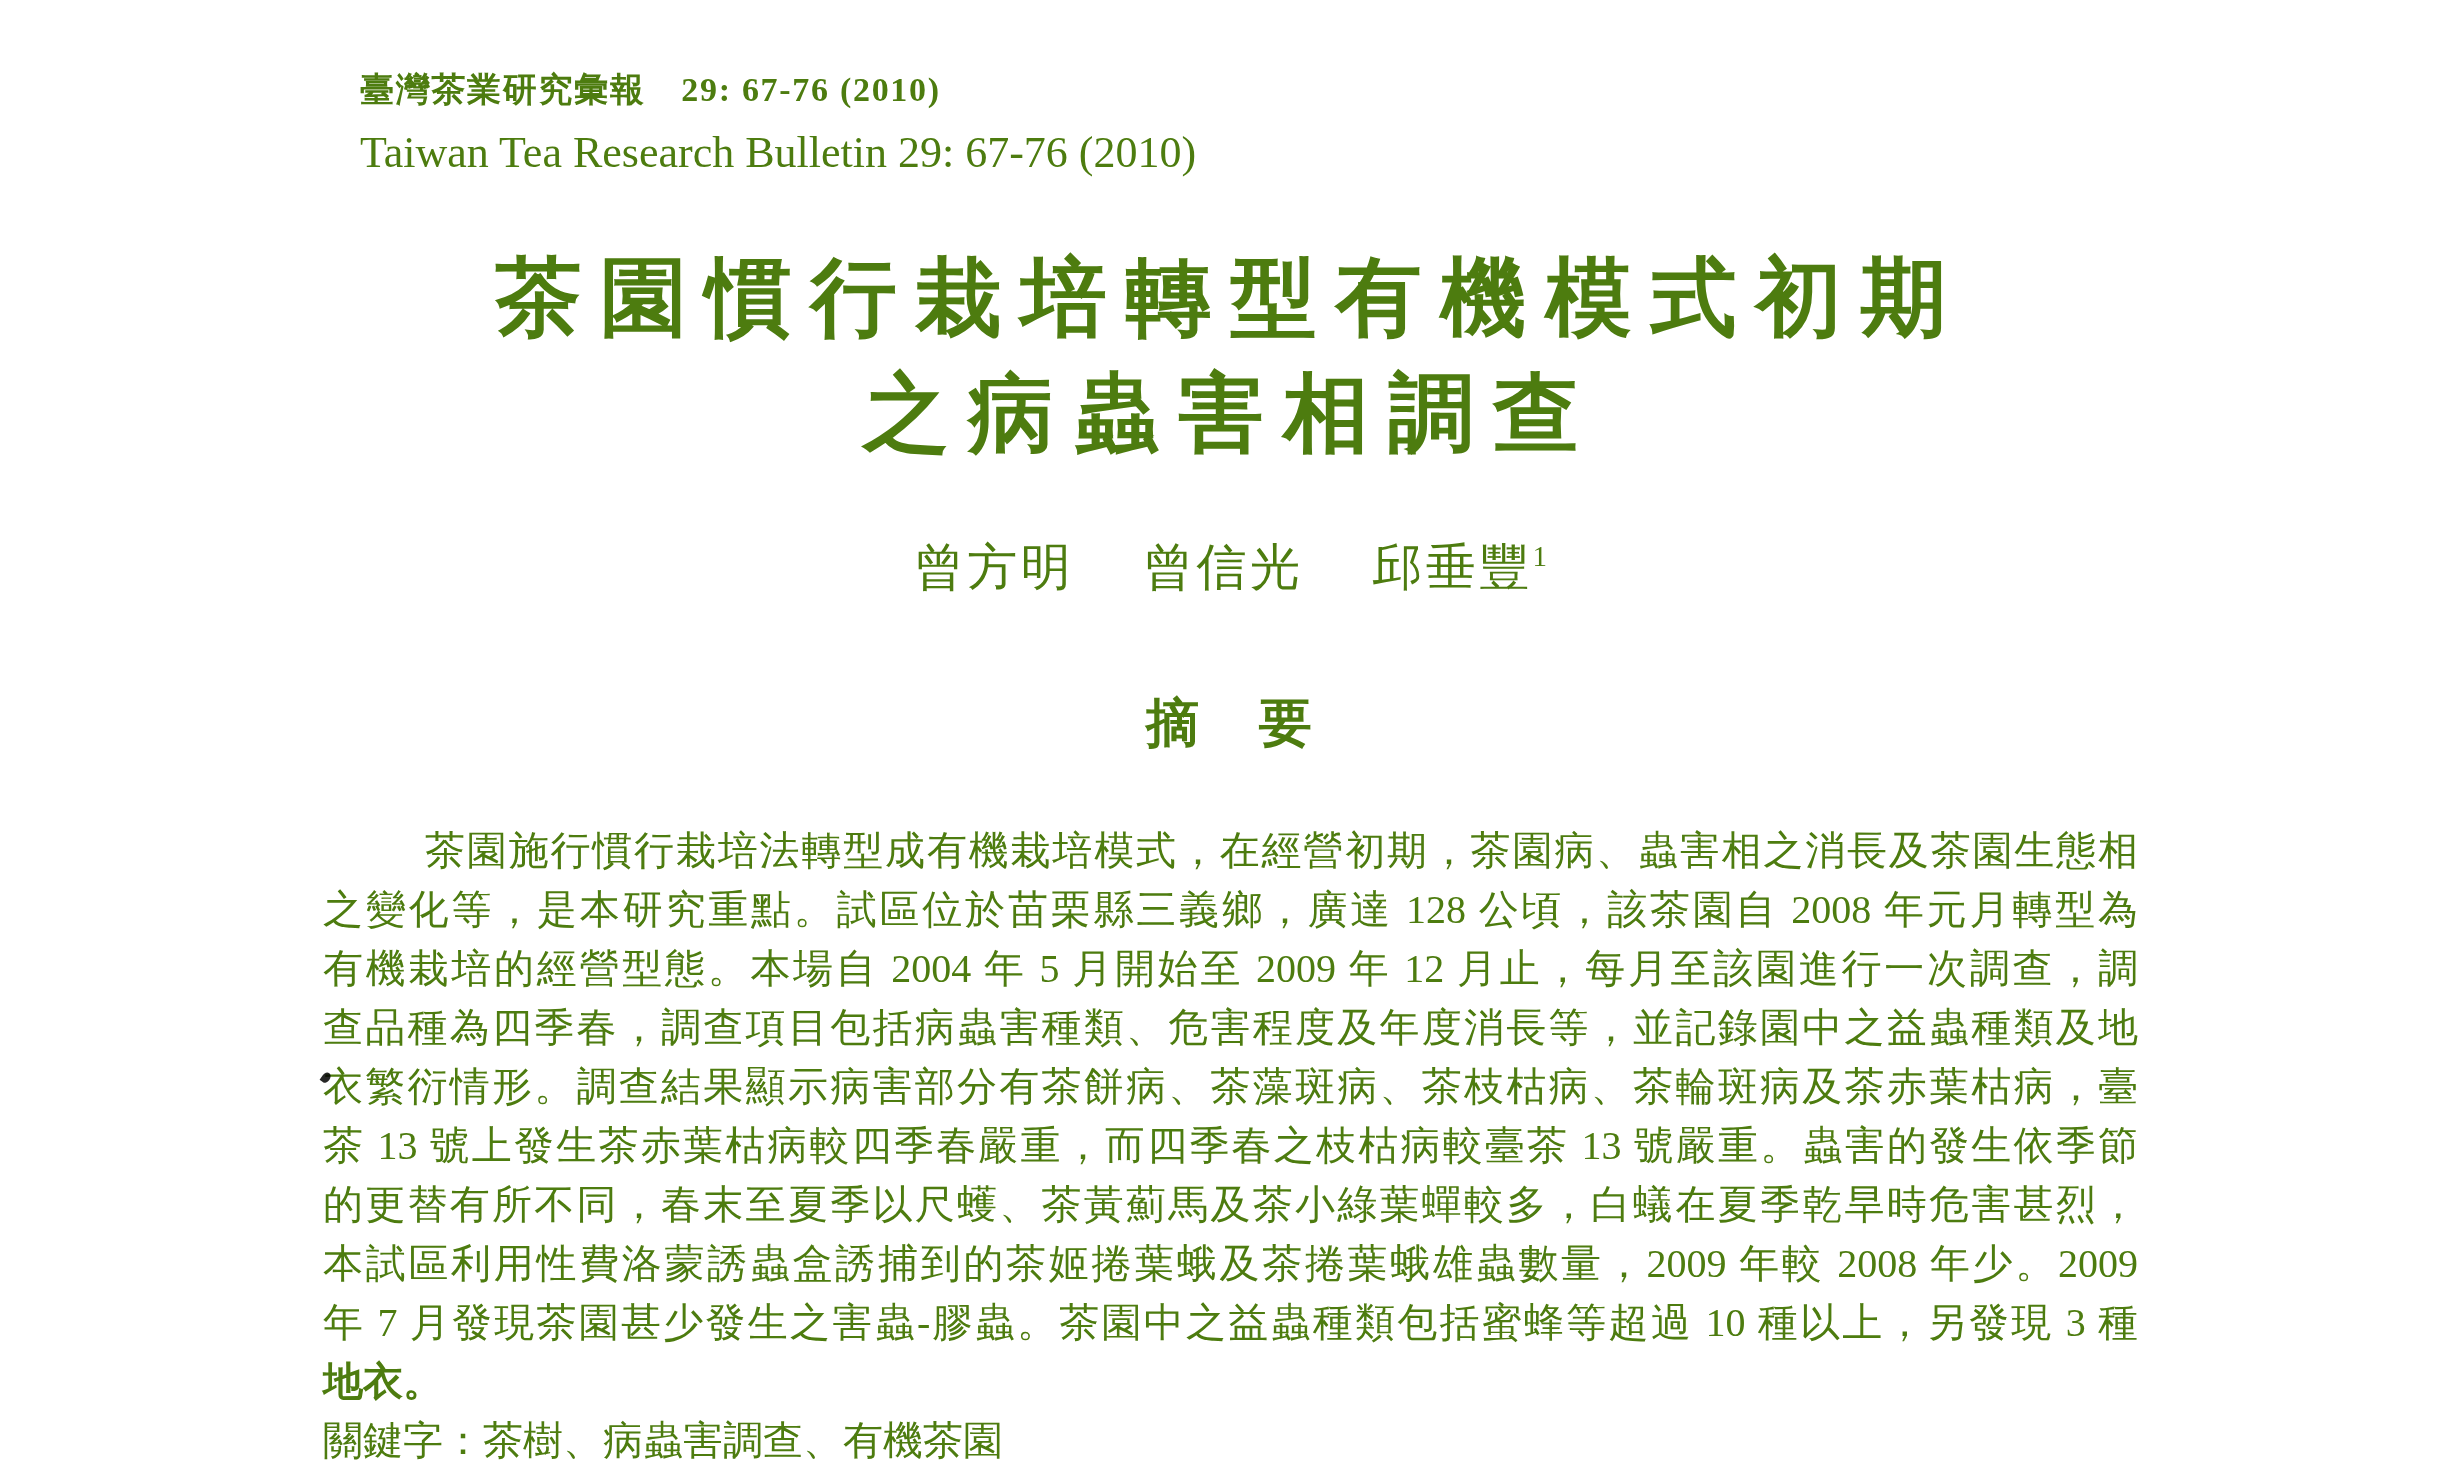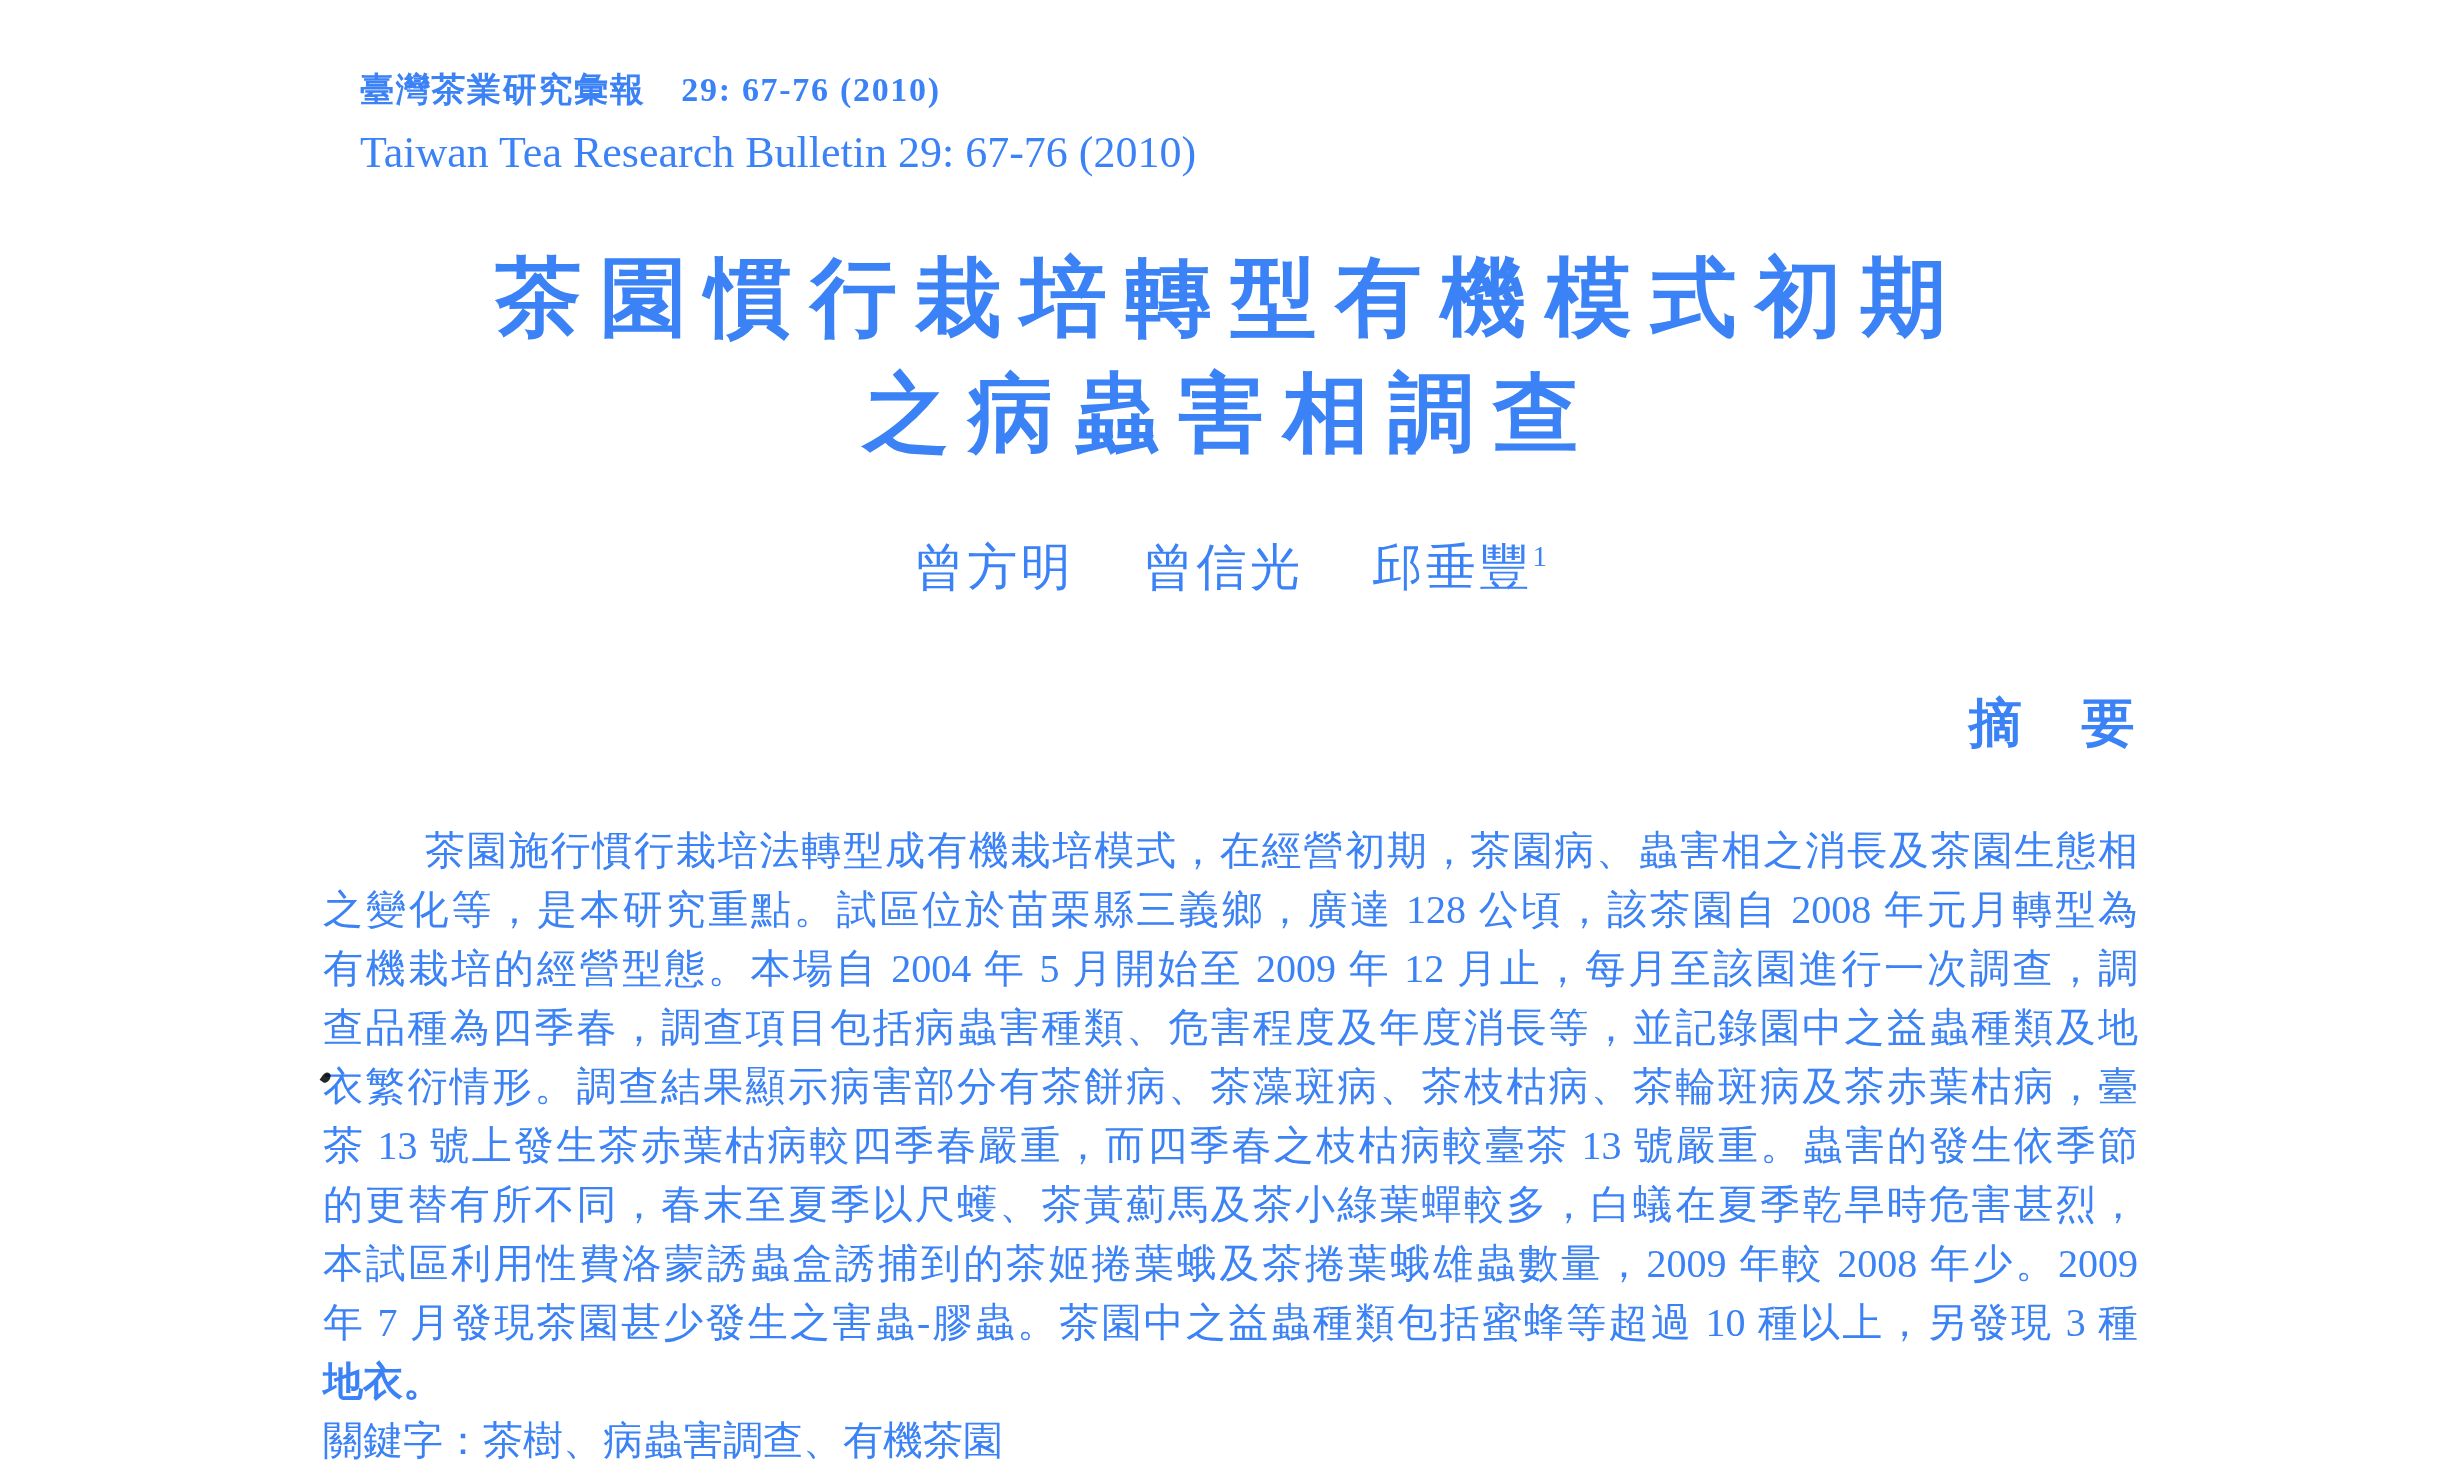--- a/index.html
+++ b/index.html
@@ -5,21 +5,21 @@
   html, body { margin: 0; padding: 0; }
   body {
     width: 2462px; height: 1480px;
     background: #ffffff;
     font-family: "Liberation Serif", "DejaVu Serif", serif;
   }
   .page {
     position: relative;
     width: 2462px; height: 1480px;
     background: #ffffff;
-    color: #3b82f6;
+    color: #4d7c0f;
     overflow: hidden;
   }
 
   
   .journal-header { position: absolute; left: 360px; top: 69px; }
   .jh-zh {
     font-size: 34px; font-weight: 700;
     line-height: 41px; letter-spacing: 1.7px;
     margin-bottom: 22.4px; white-space: nowrap;
   }
@@ -45,21 +45,21 @@
   }
   .a-last { white-space: nowrap; }
   .a-sup {
     font-size: 29px; letter-spacing: 0;
     vertical-align: super; line-height: 0;
   }
 
   
   .abs-heading {
     position: absolute; left: 323px; top: 688px; width: 1815px;
-    text-align: right; font-size: 53px; font-weight: 700;
+    text-align: center; font-size: 53px; font-weight: 700;
     letter-spacing: 3.4px;
   }
 
   
   .abs-body {
     position: absolute; left: 323px; top: 810px; width: 1815px;
     font-size: 40px; line-height: 59px;
   }
   .jline {
     height: 59px;

